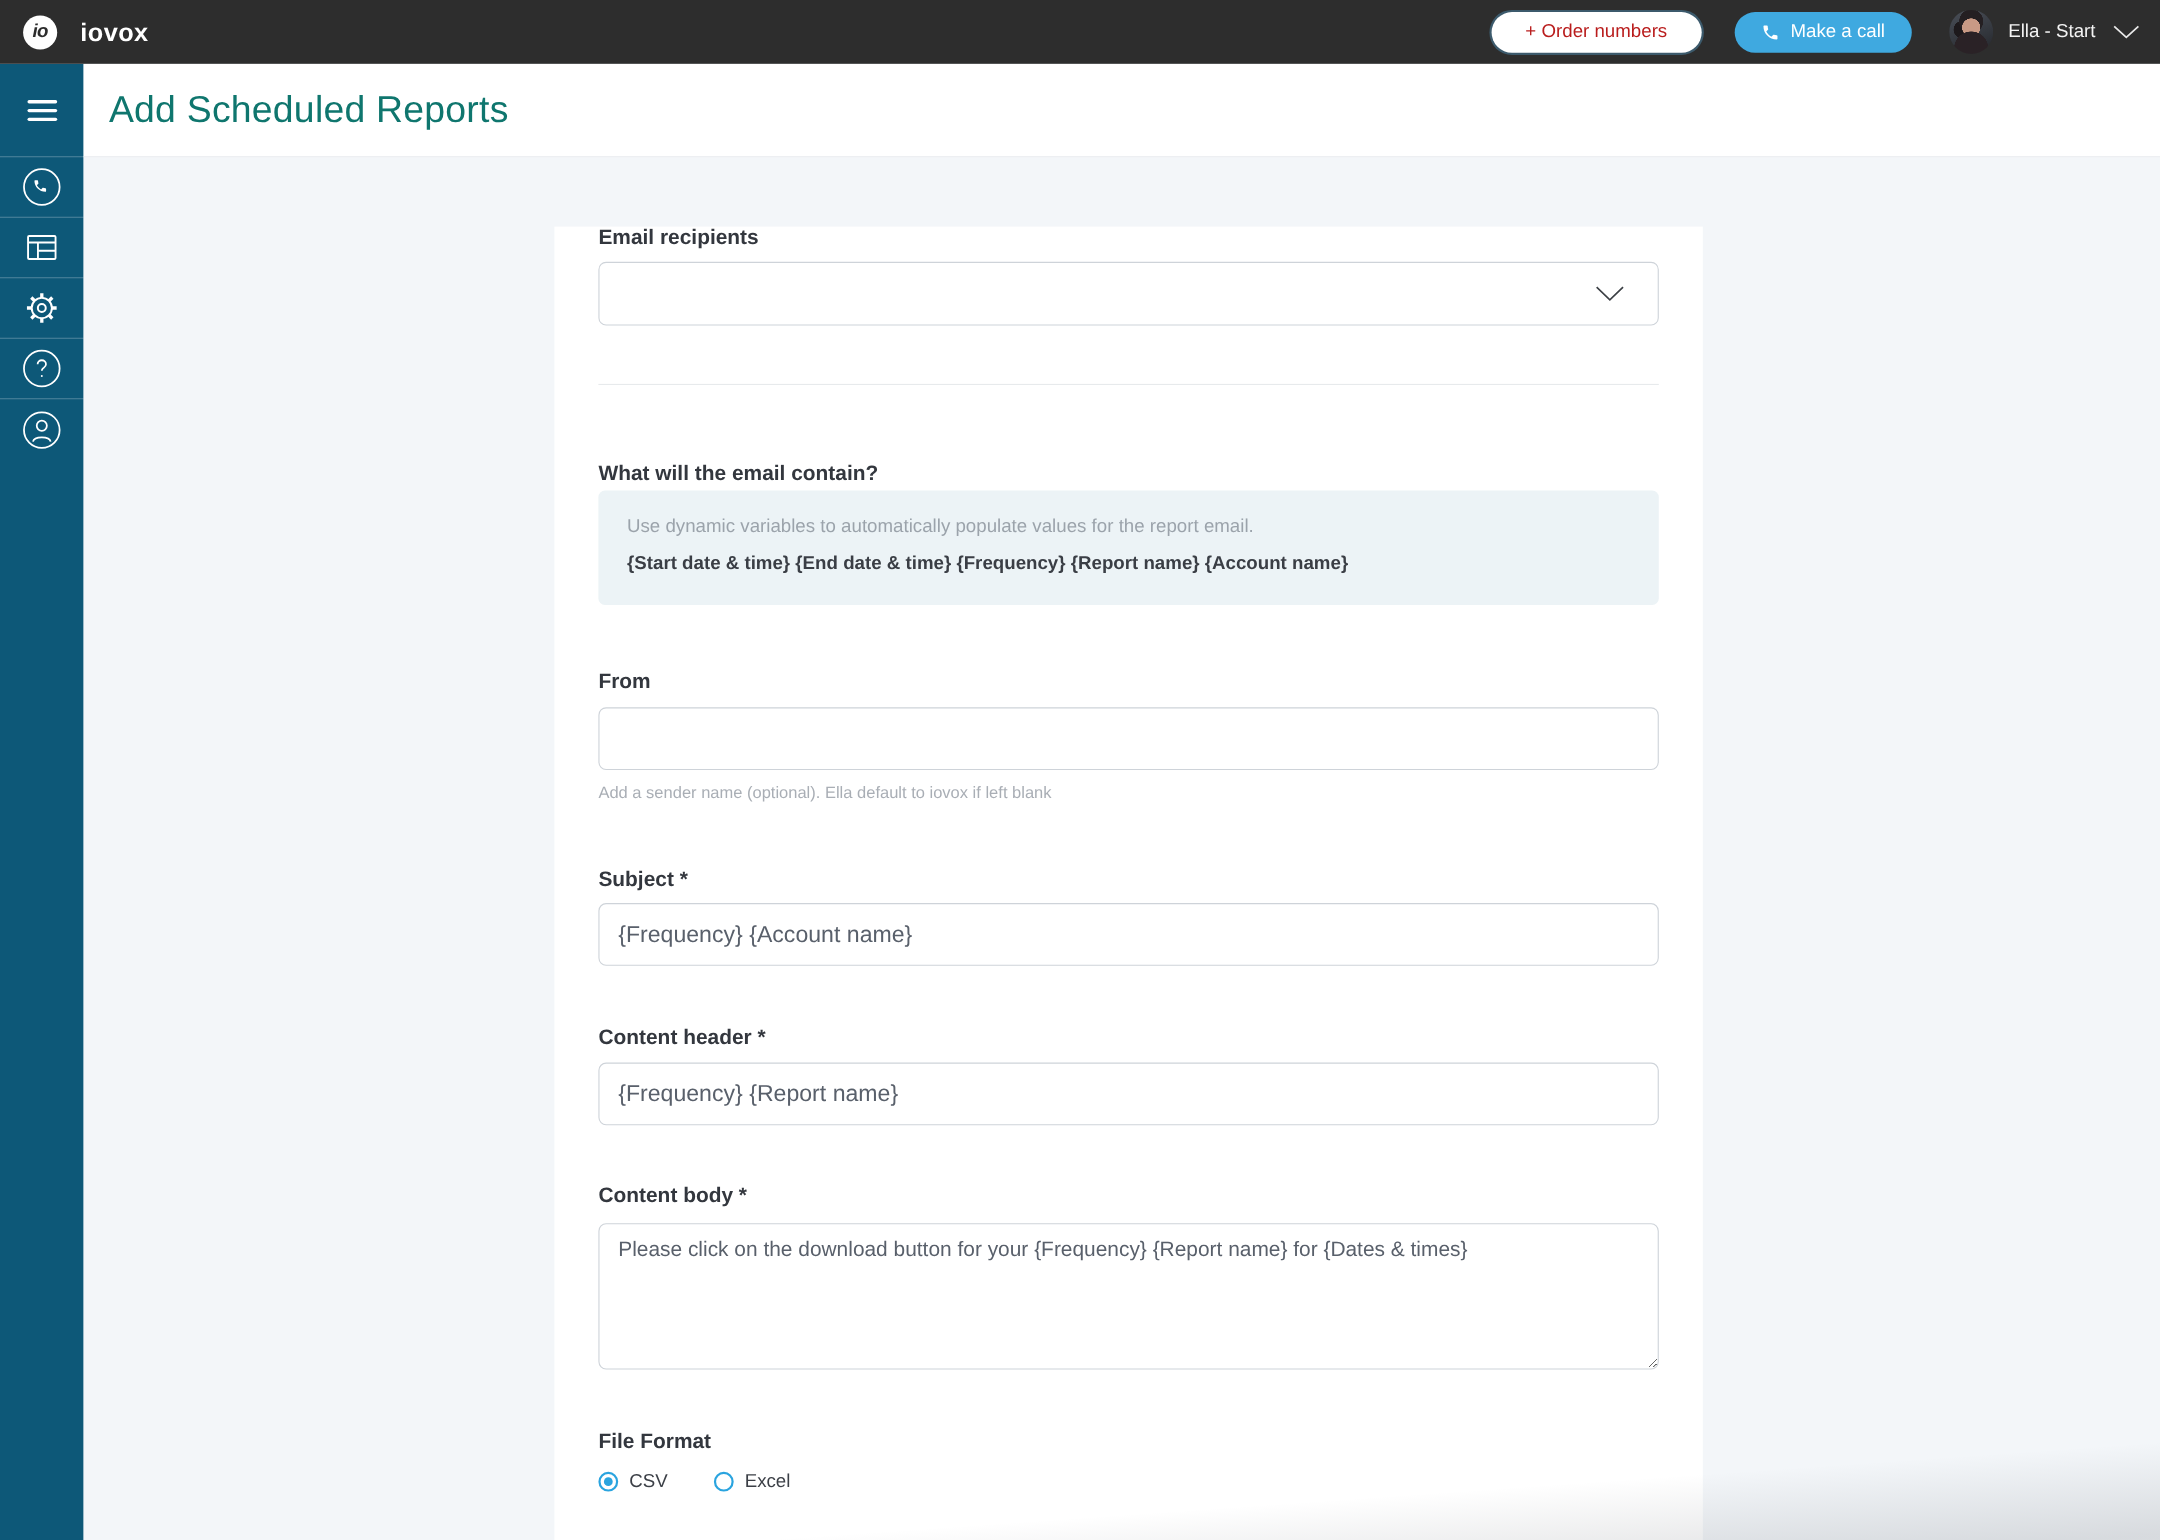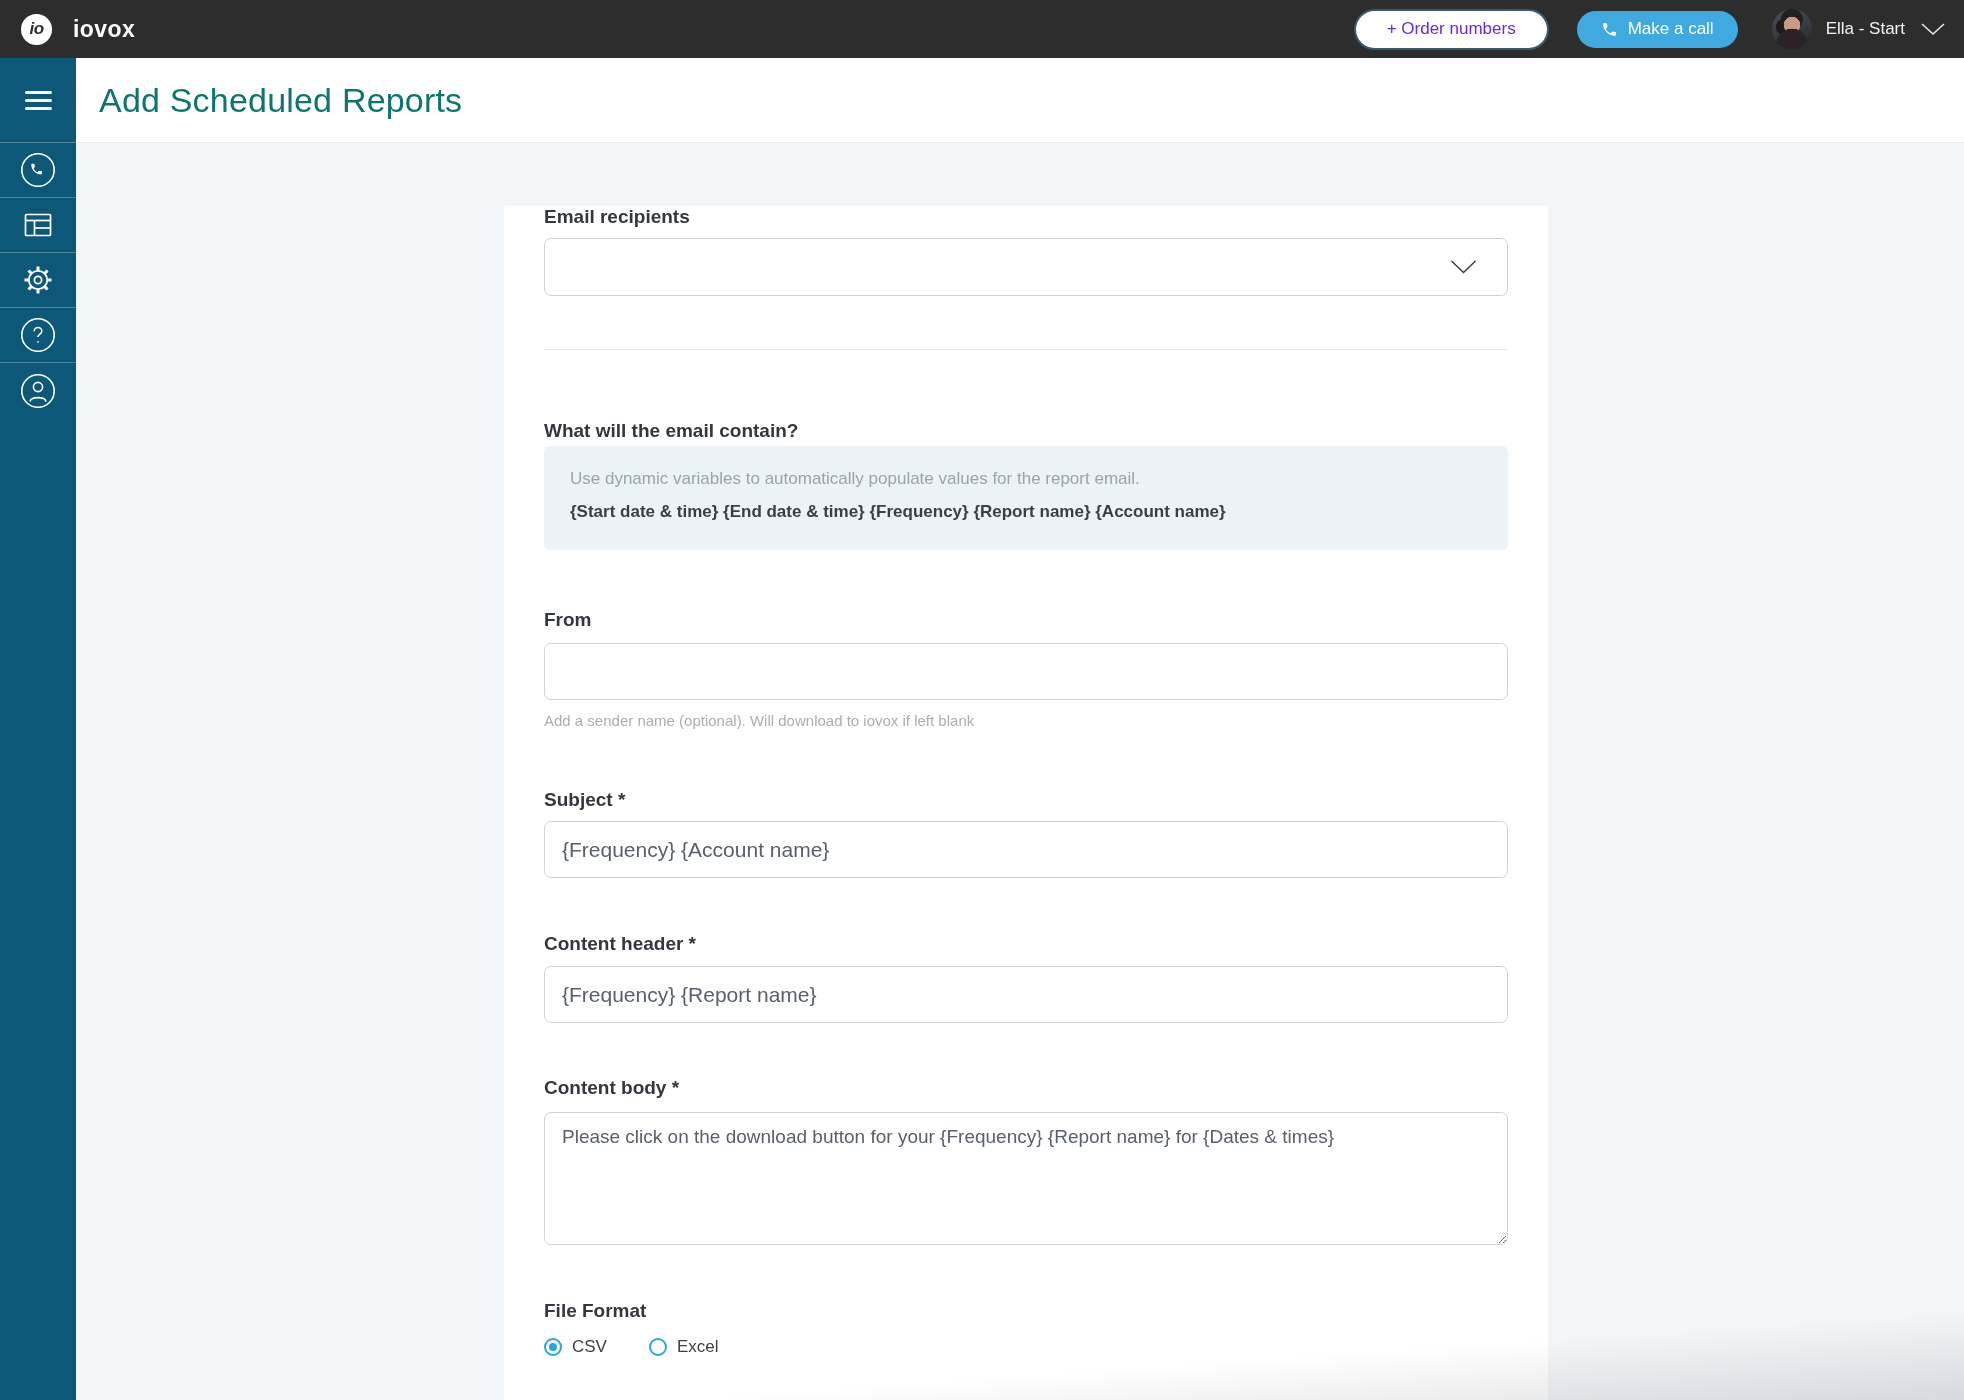--- a/index.html
+++ b/index.html
@@ -10,21 +10,21 @@
   .topbar { height:58px; background:#2d2d2d; display:flex; align-items:center; position:relative; z-index:10; }
   .logo { display:flex; align-items:center; margin-left:21px; cursor:pointer;gap:14px; }
   .logo-circle { width:31px; height:31px; background:#ffffff; border-radius:50%;
                  display:flex; align-items:center; justify-content:center; }
   .logo-circle span { font-style:italic; font-weight:700; font-size:17px; color:#2d2d2d; letter-spacing:-0.5px; }
   .brand { color:#ffffff; font-size:23px; font-weight:600; margin-left:7px; letter-spacing:.4px; }
 
   .topbar-right { margin-left:auto; display:flex; align-items:center; }
   .pill-btn { height:37px; border-radius:19px; border:none; font-size:17px; font-weight:500;
               display:flex; align-items:center; cursor:pointer; font-family:inherit; }
-  .order-btn { background:#ffffff; color:#6d28d9; padding:0 31px;
+  .order-btn { background:#ffffff; color:#b91c1c; padding:0 31px;
                box-shadow:0 0 0 2px rgba(90,175,225,.35); }
   .call-btn { background:#3fa9e0; color:#ffffff; padding:0 24px; margin-left:30px; }
   .call-btn svg { margin-right:10px; }
 
   .avatar { width:40px; height:40px; border-radius:50%; margin-left:34px; cursor:pointer;
             background:
               radial-gradient(circle at 50% 88%, #2a2226 0 38%, transparent 39%),
               radial-gradient(circle at 50% 40%, #c99a85 0 26%, transparent 27%),
               radial-gradient(circle at 50% 26%, #241f22 0 30%, transparent 31%),
               radial-gradient(circle at 30% 45%, #1d191c 0 22%, transparent 23%),
@@ -209,21 +209,21 @@
         <div class="divider"></div>
 
         <div class="field-label contain-heading">What will the email contain?</div>
         <div class="info-box">
           <div class="info-hint">Use dynamic variables to automatically populate values for the report email.</div>
           <div class="info-vars">{Start date &amp; time} {End date &amp; time} {Frequency} {Report name} {Account name}</div>
         </div>
 
         <div class="field-label lbl-from">From</div>
         <input class="text-input" type="text" value="" style="">
-        <div class="helper">Add a sender name (optional). Will download to iovox if left blank</div>
+        <div class="helper">Add a sender name (optional). Ella default to iovox if left blank</div>
 
         <div class="field-label lbl-subject">Subject *</div>
         <input class="text-input input-subject" type="text" value="{Frequency} {Account name}" style="">
 
         <div class="field-label lbl-cheader">Content header *</div>
         <input class="text-input input-cheader" type="text" value="{Frequency} {Report name}" style="">
 
         <div class="field-label lbl-cbody">Content body *</div>
         <textarea class="textarea" style="">Please click on the download button for your {Frequency} {Report name} for {Dates &amp; times}</textarea>
 

